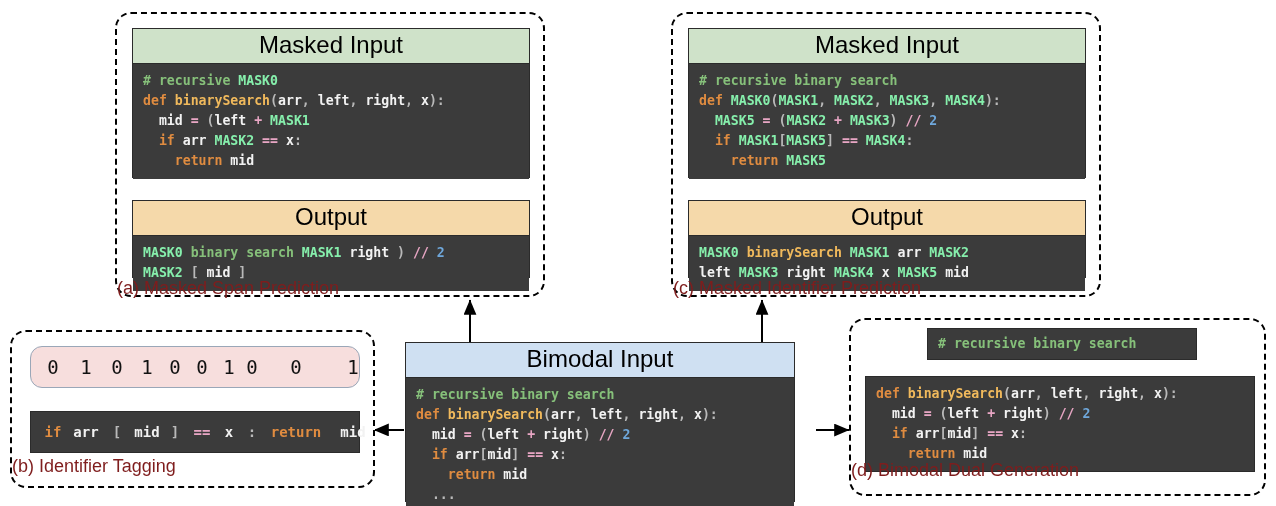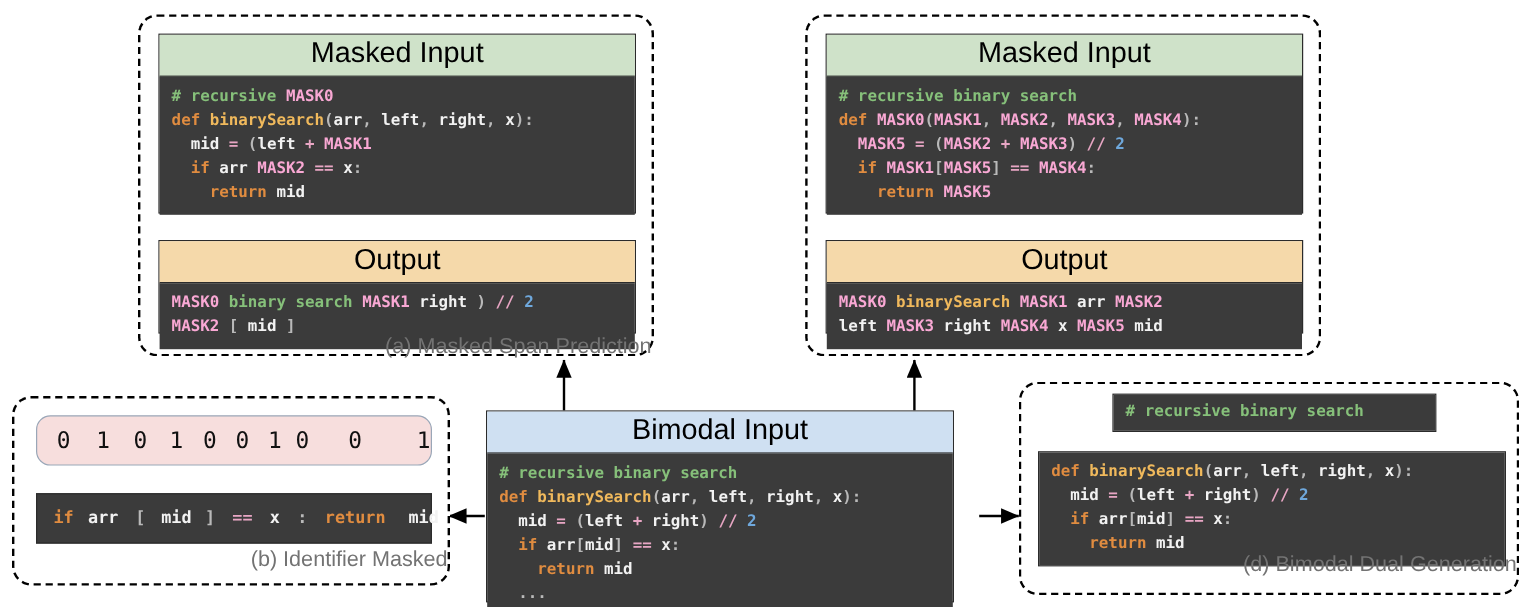--- a/index.html
+++ b/index.html
@@ -17,23 +17,23 @@
   .task-panel {
     position: absolute;
     border: 2.2px dashed #000;
     border-radius: 16px;
     background: #fff;
     box-sizing: border-box;
   }
   .panel-caption {
     position: absolute;
     left: 0; right: 0;
-    text-align: right;
+    text-align: left;
     font-size: 18px;
-    color: #737373;
+    color: #7f1d1d;
     white-space: nowrap;
   }
 
   
   .box {
     position: absolute;
     box-sizing: border-box;
     border: 1.6px solid #2b2b2b;
   }
   .box-header {
@@ -63,21 +63,21 @@
   .code-line { white-space: pre; }
 
   
   .c-com  { color: #86c07a; }           
   .c-kw   { color: #e08c40; }           
   .c-fn   { color: #f0b95c; }           
   .c-op   { color: #e8a6c4; }           
   .c-pun  { color: #b9b9b9; }           
   .c-num  { color: #6fa8dc; }           
   .c-id   { color: #f2f2f2; }           
-  .c-mask { color: #f9a8d4; }           
+  .c-mask { color: #86efac; }           
 
   
   .tag-strip {
     position: absolute;
     background: #f7dedd;
     border: 1.6px solid #9aa7b8;
     border-radius: 12px;
     box-sizing: border-box;
     display: flex;
     align-items: center;
@@ -165,20 +165,21 @@
 
 <div class="task-panel" style="left:671px; top:12px; width:430px; height:285px;">
   <div class="box" style="left:15px; top:14px; width:398px; height:150px;">
     <div class="box-header hdr-green">Masked Input</div>
     <div class="code"><div class="code-line"><span class="c-com"># recursive binary search</span></div><div class="code-line"><span class="c-kw">def </span><span class="c-mask">MASK0</span><span class="c-pun">(</span><span class="c-mask">MASK1</span><span class="c-pun">, </span><span class="c-mask">MASK2</span><span class="c-pun">, </span><span class="c-mask">MASK3</span><span class="c-pun">, </span><span class="c-mask">MASK4</span><span class="c-pun">):</span></div><div class="code-line"><span class="c-id">  </span><span class="c-mask">MASK5 </span><span class="c-op">= </span><span class="c-pun">(</span><span class="c-mask">MASK2 </span><span class="c-op">+ </span><span class="c-mask">MASK3</span><span class="c-pun">) </span><span class="c-op">// </span><span class="c-num">2</span></div><div class="code-line"><span class="c-kw">  if </span><span class="c-mask">MASK1</span><span class="c-pun">[</span><span class="c-mask">MASK5</span><span class="c-pun">] </span><span class="c-op">== </span><span class="c-mask">MASK4</span><span class="c-pun">:</span></div><div class="code-line"><span class="c-kw">    return </span><span class="c-mask">MASK5</span></div></div>
   </div>
   <div class="box" style="left:15px; top:186px; width:398px; height:78px;">
     <div class="box-header hdr-orange">Output</div>
     <div class="code"><div class="code-line"><span class="c-mask">MASK0 </span><span class="c-fn">binarySearch </span><span class="c-mask">MASK1 </span><span class="c-id">arr </span><span class="c-mask">MASK2</span></div><div class="code-line"><span class="c-id">left </span><span class="c-mask">MASK3 </span><span class="c-id">right </span><span class="c-mask">MASK4 </span><span class="c-id">x </span><span class="c-mask">MASK5 </span><span class="c-id">mid</span></div></div>
   </div>
+  <div class="panel-caption" style="top:264px;">(c) Masked Identifier Prediction</div>
 </div>
 
 <div class="box" style="left:405px; top:342px; width:390px; height:160px;">
   <div class="box-header hdr-blue">Bimodal Input</div>
   <div class="code" style="height:131px;"><div class="code-line"><span class="c-com"># recursive binary search</span></div><div class="code-line"><span class="c-kw">def </span><span class="c-fn">binarySearch</span><span class="c-pun">(</span><span class="c-id">arr</span><span class="c-pun">, </span><span class="c-id">left</span><span class="c-pun">, </span><span class="c-id">right</span><span class="c-pun">, </span><span class="c-id">x</span><span class="c-pun">):</span></div><div class="code-line"><span class="c-id">  mid </span><span class="c-op">= </span><span class="c-pun">(</span><span class="c-id">left </span><span class="c-op">+ </span><span class="c-id">right</span><span class="c-pun">) </span><span class="c-op">// </span><span class="c-num">2</span></div><div class="code-line"><span class="c-kw">  if </span><span class="c-id">arr</span><span class="c-pun">[</span><span class="c-id">mid</span><span class="c-pun">] </span><span class="c-op">== </span><span class="c-id">x</span><span class="c-pun">:</span></div><div class="code-line"><span class="c-kw">    return </span><span class="c-id">mid</span></div><div class="code-line"><span class="c-pun">  ...</span></div></div>
 </div>
 
 <div class="task-panel" style="left:10px; top:330px; width:365px; height:158px;">
   <div class="tag-strip" style="left: 18px; top: 14px; width: 330px; height: 42px; position: absolute;">
       <div class="tag-cell" style="position: absolute; left: 12px; width: 20px; top: 9px;">0</div>
@@ -197,21 +198,21 @@
       <span class="tok-cell c-id" style="position: absolute; left: 25px; width: 60px; top: 12px;">arr</span>
       <span class="tok-cell c-pun" style="position: absolute; left: 56px; width: 60px; top: 12px;">[</span>
       <span class="tok-cell c-id" style="position: absolute; left: 86px; width: 60px; top: 12px;">mid</span>
       <span class="tok-cell c-pun" style="position: absolute; left: 114px; width: 60px; top: 12px;">]</span>
       <span class="tok-cell c-op" style="position: absolute; left: 141px; width: 60px; top: 12px;">==</span>
       <span class="tok-cell c-id" style="position: absolute; left: 168px; width: 60px; top: 12px;">x</span>
       <span class="tok-cell c-pun" style="position: absolute; left: 191px; width: 60px; top: 12px;">:</span>
       <span class="tok-cell c-kw" style="position: absolute; left: 235px; width: 60px; top: 12px;">return</span>
       <span class="tok-cell c-id" style="position: absolute; left: 292px; width: 60px; top: 12px;">mid</span>
     </div>
-  <div class="panel-caption" style="top:124px;">(b) Identifier Masked</div>
+  <div class="panel-caption" style="top:124px;">(b) Identifier Tagging</div>
 </div>
 
 <div class="task-panel" style="left:849px; top:318px; width:417px; height:178px;">
   <div class="box" style="left:76px; top:8px; width:270px; height:32px; border-color:#2b2b2b;">
     <div class="code" style="padding:5px 10px; height:100%;"><div class="code-line"><span class="c-com"># recursive binary search</span></div></div>
   </div>
   <div class="box" style="left:14px; top:56px; width:390px; height:96px;">
     <div class="code" style="height:100%;"><div class="code-line"><span class="c-kw">def </span><span class="c-fn">binarySearch</span><span class="c-pun">(</span><span class="c-id">arr</span><span class="c-pun">, </span><span class="c-id">left</span><span class="c-pun">, </span><span class="c-id">right</span><span class="c-pun">, </span><span class="c-id">x</span><span class="c-pun">):</span></div><div class="code-line"><span class="c-id">  mid </span><span class="c-op">= </span><span class="c-pun">(</span><span class="c-id">left </span><span class="c-op">+ </span><span class="c-id">right</span><span class="c-pun">) </span><span class="c-op">// </span><span class="c-num">2</span></div><div class="code-line"><span class="c-kw">  if </span><span class="c-id">arr</span><span class="c-pun">[</span><span class="c-id">mid</span><span class="c-pun">] </span><span class="c-op">== </span><span class="c-id">x</span><span class="c-pun">:</span></div><div class="code-line"><span class="c-kw">    return </span><span class="c-id">mid</span></div></div>
   </div>
   <div class="panel-caption" style="top:140px;">(d) Bimodal Dual Generation</div>

